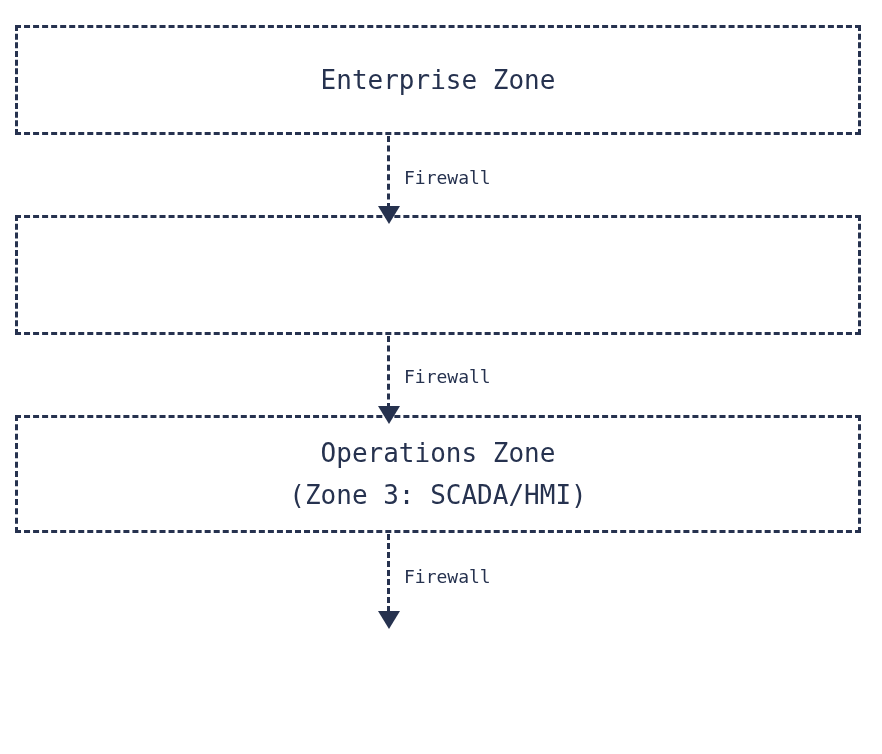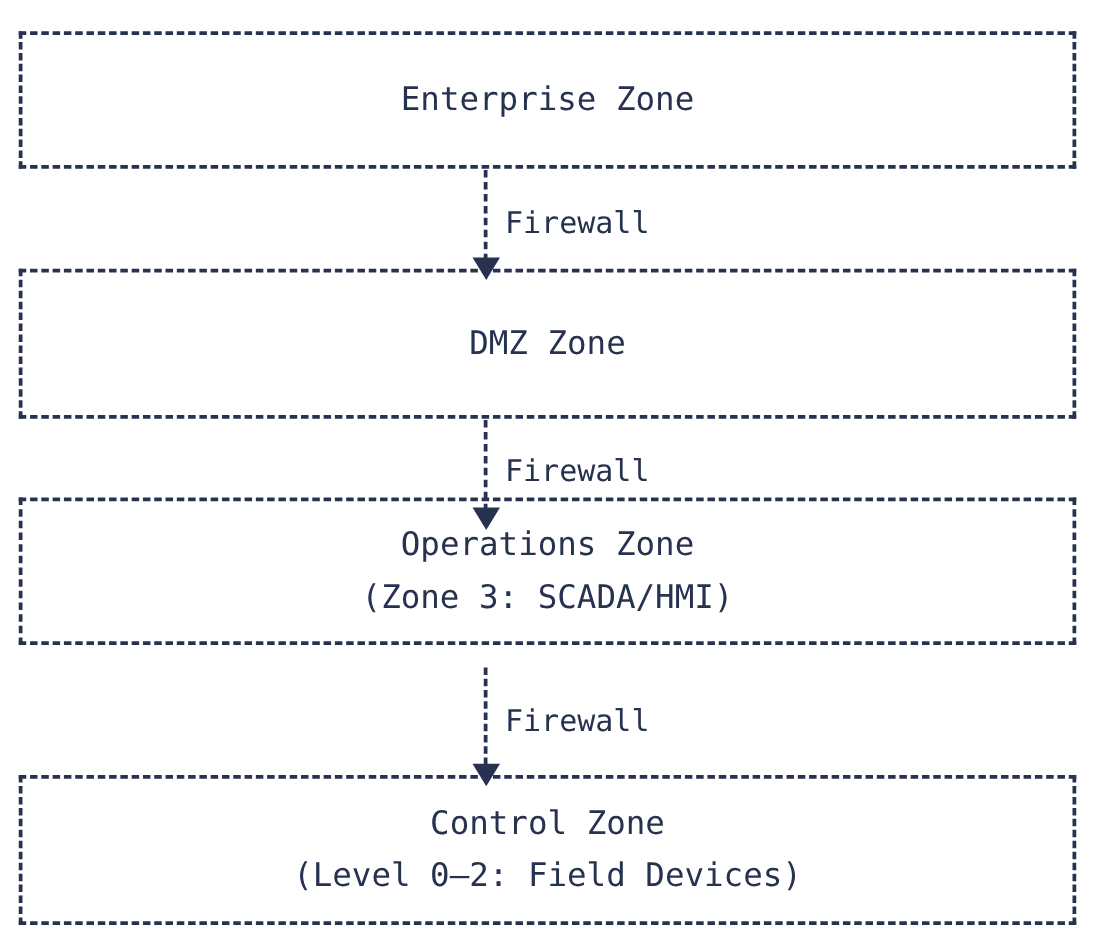--- a/index.html
+++ b/index.html
@@ -55,29 +55,29 @@
     border-left: 11px solid transparent;
     border-right: 11px solid transparent;
     border-top: 18px solid #26324f;
     z-index: 3;
   }
   .connector-label {
     position: absolute;
     left: 404px;
     color: #26324f;
     font-family: "DejaVu Sans Mono", monospace;
-    font-size: 24px;
+    font-size: 18px;
     line-height: 30px;
     white-space: pre;
   }
 
   
   #zone-box-0 { top: 25px;  height: 110px; }
   #zone-box-1 { top: 215px; height: 120px; }
-  #zone-box-2 { top: 398px; height: 118px; }
+  #zone-box-2 { top: 415px; height: 118px; }
   #zone-box-3 { top: 620px; height: 120px; }
 
   
   #connector-line-0  { top: 136px; height: 73px; }
   #connector-arrow-0 { top: 206px; }
   #connector-label-0 { top: 163px; }
 
   #connector-line-1  { top: 336px; height: 73px; }
   #connector-arrow-1 { top: 406px; }
   #connector-label-1 { top: 362px; }
@@ -93,34 +93,29 @@
 
   <div class="zone-box" id="zone-box-0">
     <div class="zone-title">Enterprise Zone</div>
   </div>
 
   <div class="connector-line" id="connector-line-0"></div>
   <div class="connector-arrow" id="connector-arrow-0"></div>
   <div class="connector-label" id="connector-label-0">Firewall</div>
 
   <div class="zone-box" id="zone-box-1">
-    <div class="zone-title">DMZ Zone</div>
   </div>
 
   <div class="connector-line" id="connector-line-1"></div>
   <div class="connector-arrow" id="connector-arrow-1"></div>
   <div class="connector-label" id="connector-label-1">Firewall</div>
 
   <div class="zone-box" id="zone-box-2">
     <div class="zone-title">Operations Zone</div>
     <div class="zone-subtitle">(Zone 3: SCADA/HMI)</div>
   </div>
 
   <div class="connector-line" id="connector-line-2"></div>
   <div class="connector-arrow" id="connector-arrow-2"></div>
   <div class="connector-label" id="connector-label-2">Firewall</div>
 
-  <div class="zone-box" id="zone-box-3">
-    <div class="zone-title">Control Zone</div>
-    <div class="zone-subtitle">(Level 0–2: Field Devices)</div>
-  </div>
 
 </div>
 
 </body></html>

